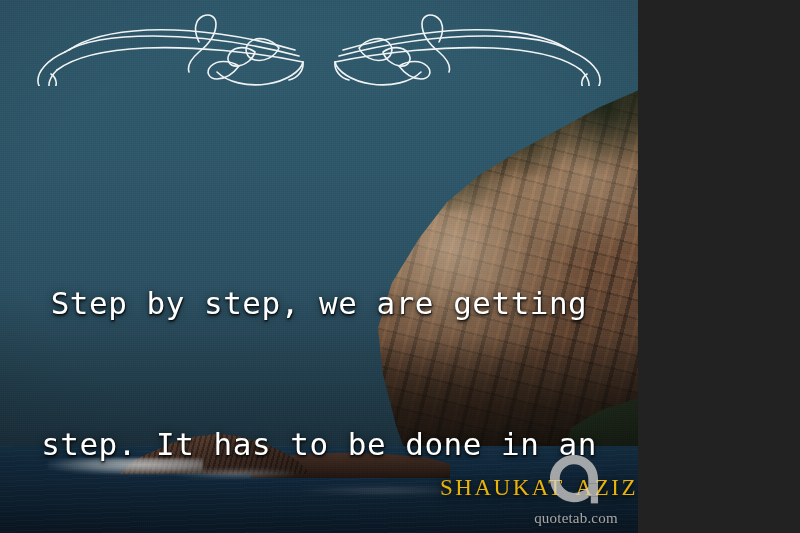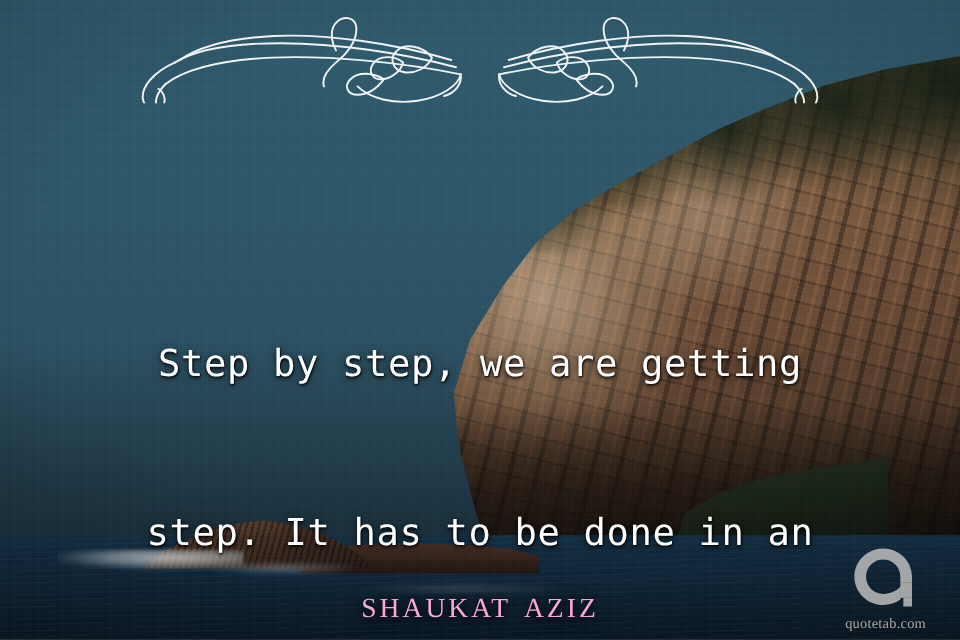--- a/index.html
+++ b/index.html
@@ -3,21 +3,21 @@
 <meta charset="utf-8">
 <title>Quote Image</title>
 <style>
   html, body {
     margin: 0;
     padding: 0;
     background: #222;
   }
   #stage {
     position: relative;
-    width: 800px;
+    width: 638px;
     height: 533px;
     overflow: hidden;
     font-family: "Liberation Sans", sans-serif;
     background: #2d5668;
     user-select: none;
   }
 
   
   .photo {
     position: absolute;
@@ -279,50 +279,49 @@
     padding: 0 38px;
     white-space: pre-wrap;
   }
   .quote-line { display: block; }
 
   
   .author {
     position: absolute;
     left: 0; right: 0;
     top: 466px;
-    text-align: center;
+    text-align: right;
     font-family: "Liberation Serif", "DejaVu Serif", serif;
     font-size: 33px;
     letter-spacing: 2.5px;
-    color: #f9a8d4;
+    color: #eab308;
     font-variant: small-caps;
     text-transform: lowercase;
     text-shadow: 0 2px 5px rgba(0,0,0,.80), 0 0 12px rgba(0,0,0,.5);
-    margin-top: 20px;
   }
   .author::first-letter { }
 
   
   .watermark {
     position: absolute;
     right: 10px;
     bottom: 6px;
     width: 104px;
     text-align: center;
     opacity: .80;
   }
   .wm-logo {
     width: 58px;
     height: 56px;
     margin: 0 auto 1px;
     display: block;
   }
   .wm-text {
     font-family: "Liberation Serif", "DejaVu Serif", serif;
-    font-size: 12px;
+    font-size: 15px;
     letter-spacing: .2px;
     color: #cfcbc6;
     text-shadow: 0 1px 2px rgba(0,0,0,.6);
   }
 </style>
 </head>
 <body>
 
 <div id="stage">
 

